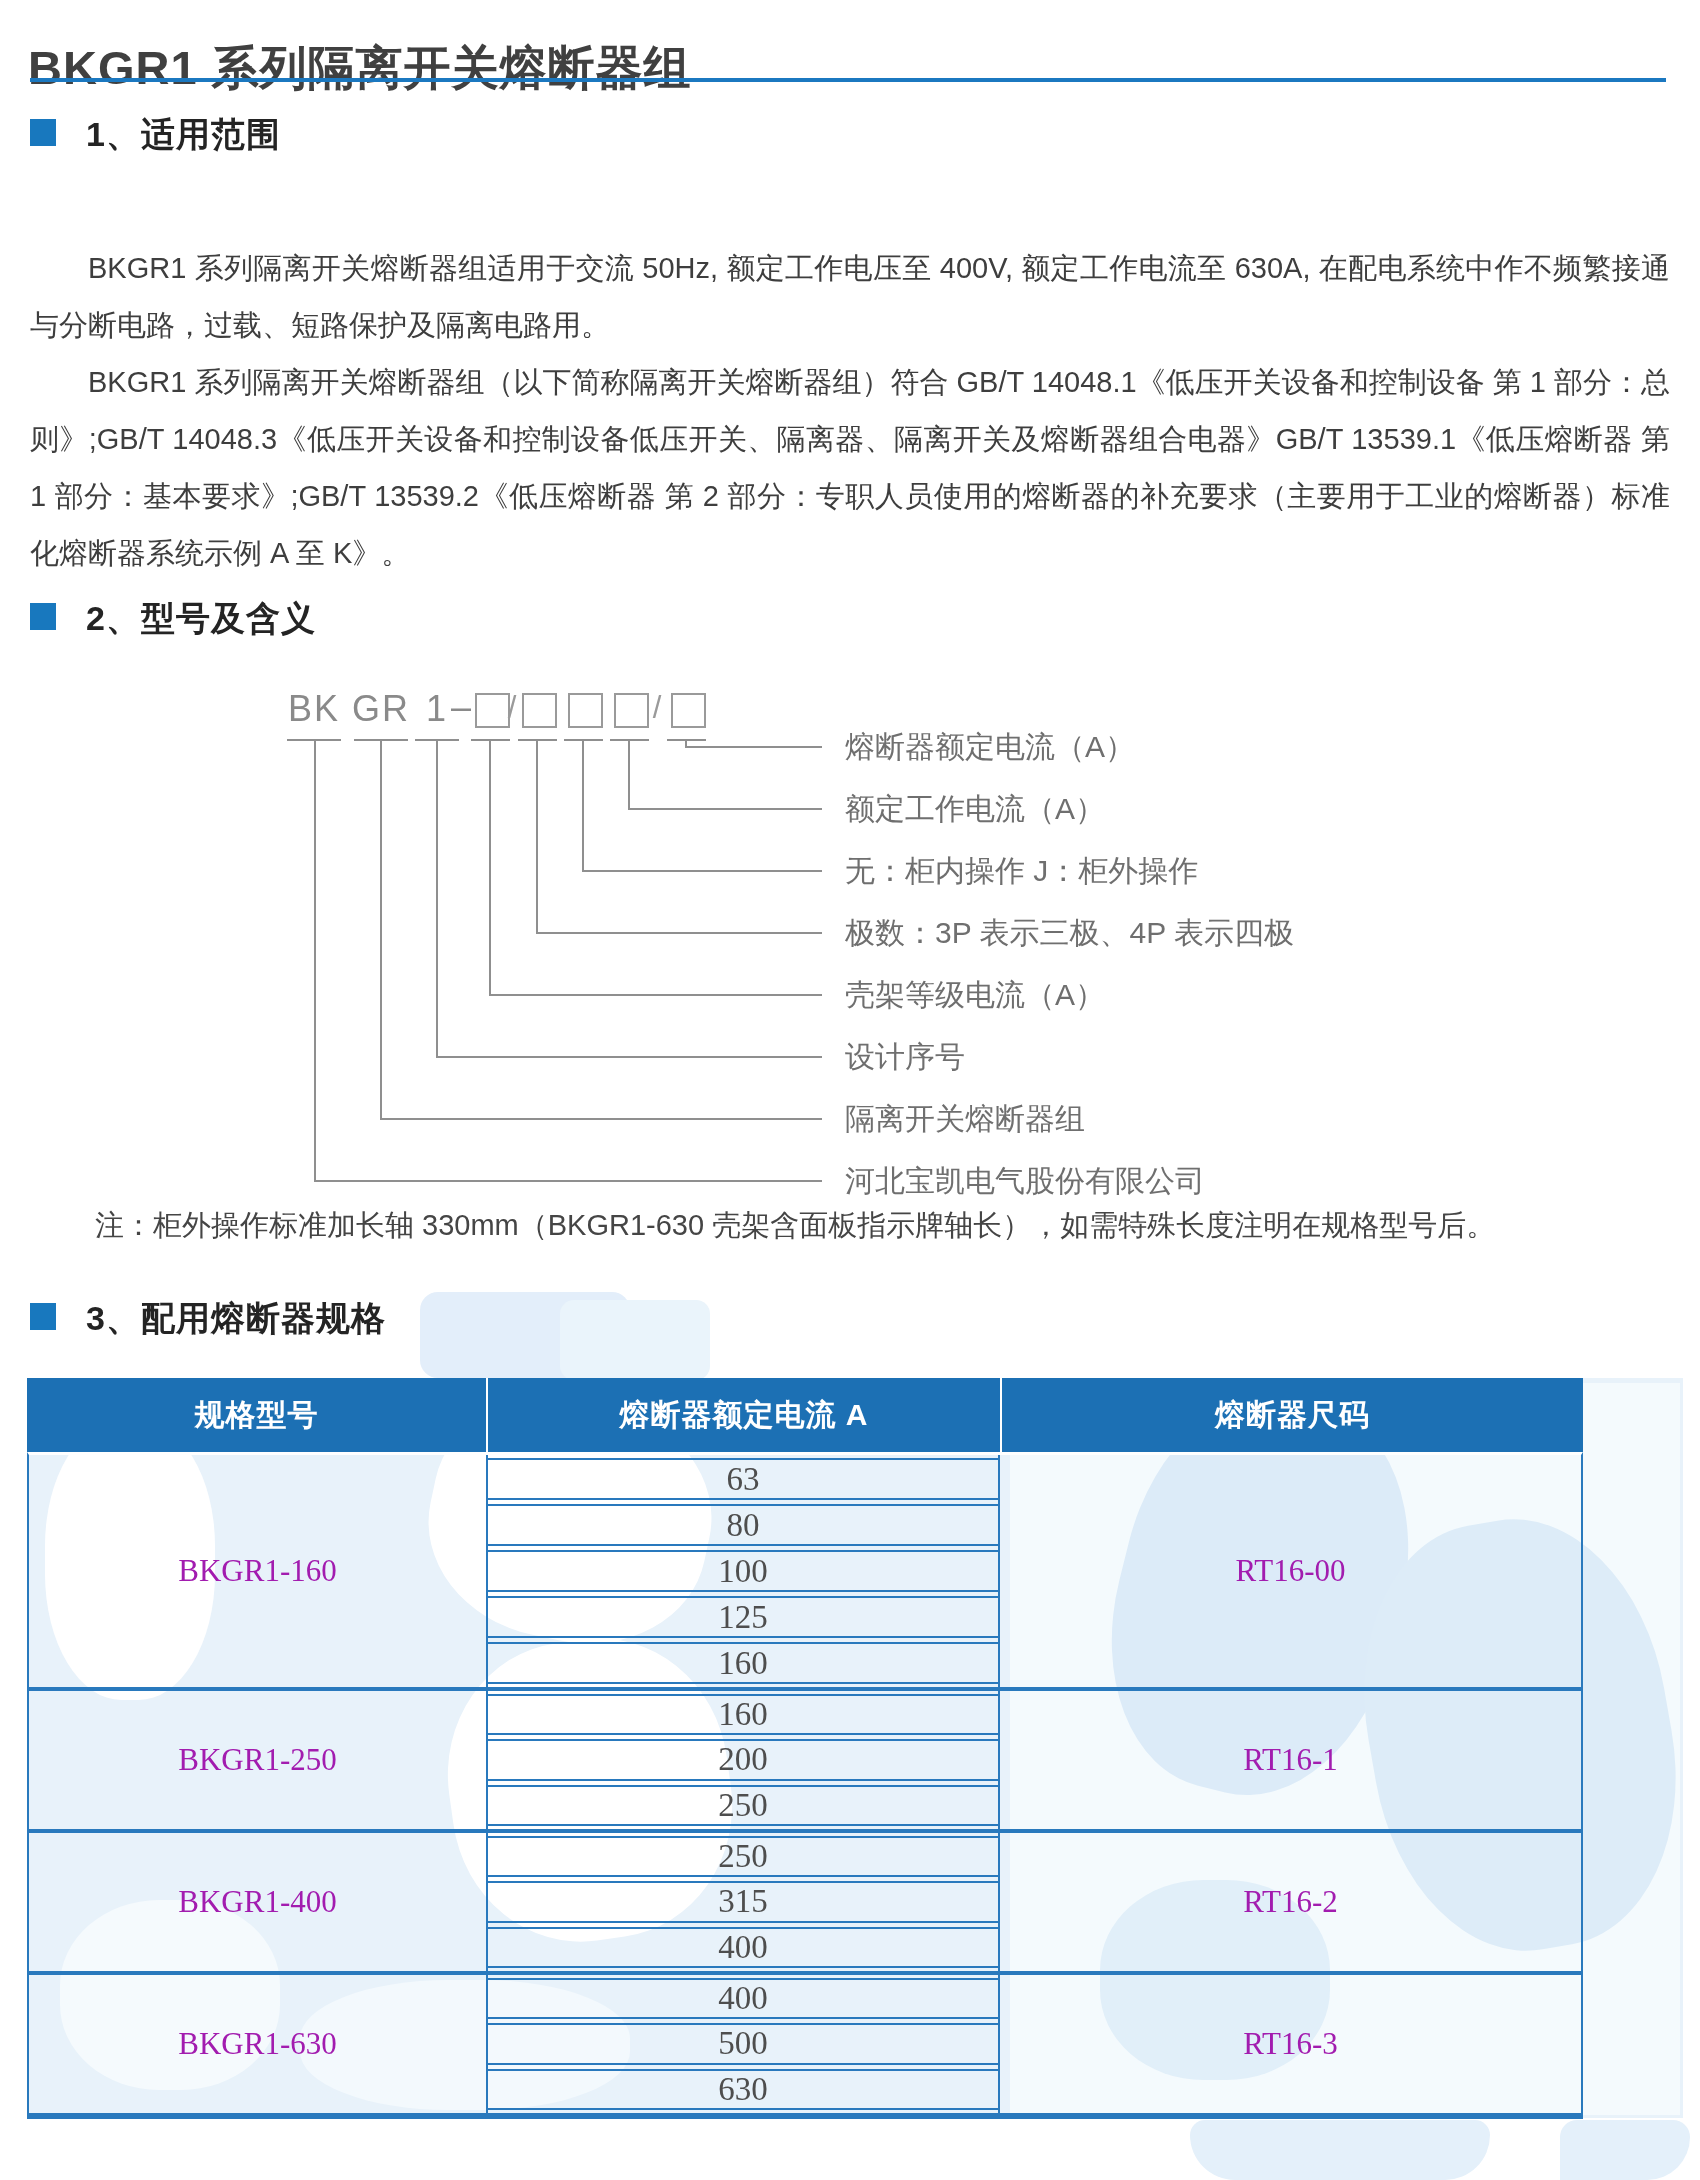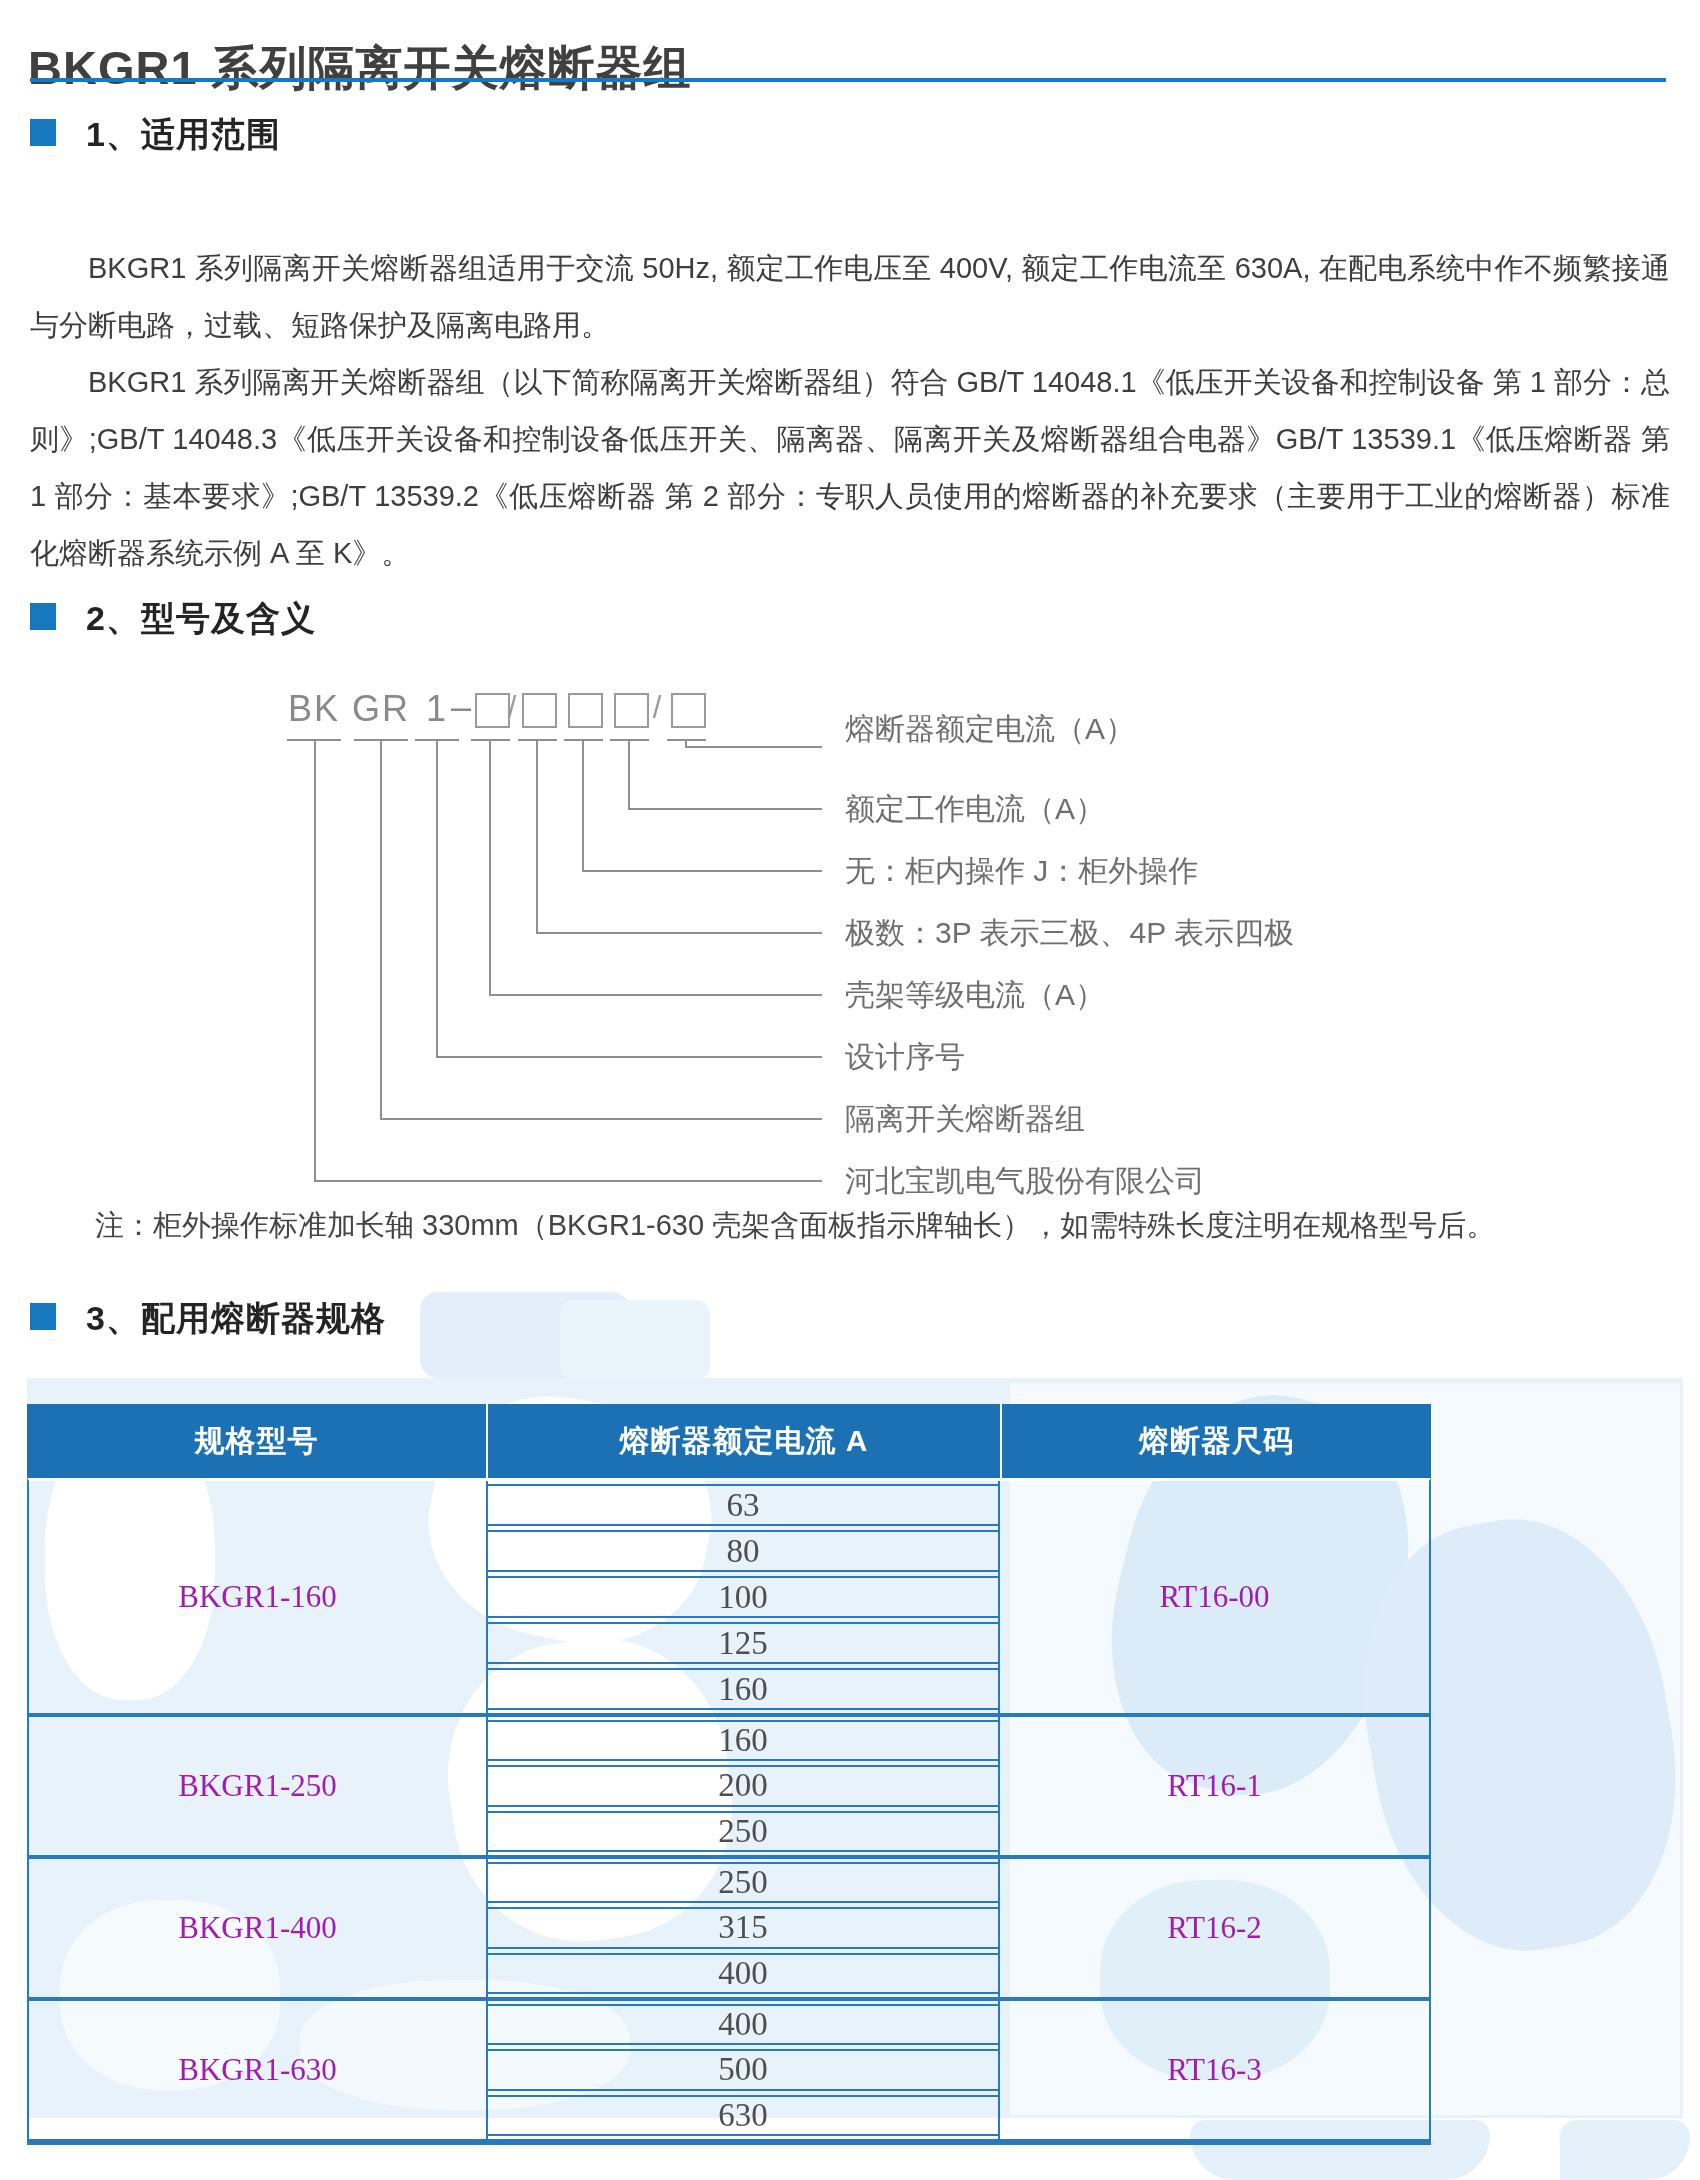--- a/index.html
+++ b/index.html
@@ -36,21 +36,21 @@
   .d-label{position:absolute;left:845px;font-size:30px;color:#6f6f6f;
     line-height:34px;white-space:nowrap;}
   .note{left:95px;top:1206px;width:1570px;font-size:29px;color:#454545;line-height:38px;}
 
   
   .wm{position:absolute;pointer-events:none;}
   .wm-base{left:27px;top:1378px;width:1656px;height:740px;background:#e8f2fa;}
   .blob{border-radius:45%;}
 
   
-  .spec-table{left:27px;top:1378px;width:1404px;box-sizing:border-box;z-index:2;margin-top:26px;}
+  .spec-table{left:27px;top:1378px;width:1556px;box-sizing:border-box;z-index:2;}
   .t-header{display:grid;grid-template-columns:459px 514px 1fr;height:74px;background:#1c70b4;}
   .t-hcell{display:flex;align-items:center;justify-content:center;
     color:#ffffff;font-size:30px;font-weight:700;letter-spacing:1px;}
   .t-hcell + .t-hcell{border-left:2px solid #ffffff;}
   .t-body{border:2px solid #2979bd;border-top:3px solid #ffffff;border-bottom:6px solid #2979bd;}
   .t-group{display:grid;grid-template-columns:457px 514px 1fr;}
   .t-group + .t-group{border-top:4px solid #2979bd;}
   .g1{height:232px;} .g2,.g3,.g4{height:138px;}
   .t-model,.t-size{display:flex;align-items:center;justify-content:center;
     font-family:"Liberation Serif","DejaVu Serif",serif;font-size:31px;color:#a21caf;}
@@ -117,21 +117,21 @@
       <path d="M629 740 V809 H822"></path>
       <path d="M583 740 V871 H822"></path>
       <path d="M537 740 V933 H822"></path>
       <path d="M490 740 V995 H822"></path>
       <path d="M437 740 V1057 H822"></path>
       <path d="M381 740 V1119 H822"></path>
       <path d="M315 740 V1181 H822"></path>
     </g>
   </svg>
 
-  <div class="d-label" style="top:712px;">熔断器额定电流（A）</div>
+  <div class="d-label" style="top:730px;">熔断器额定电流（A）</div>
   <div class="d-label" style="top:792px;">额定工作电流（A）</div>
   <div class="d-label" style="top:854px;">无：柜内操作 J：柜外操作</div>
   <div class="d-label" style="top:916px;text-align:right;">极数：3P 表示三极、4P 表示四极</div>
   <div class="d-label" style="top:978px;">壳架等级电流（A）</div>
   <div class="d-label" style="top:1040px;">设计序号</div>
   <div class="d-label" style="top:1102px;">隔离开关熔断器组</div>
   <div class="d-label" style="top:1164px;">河北宝凯电气股份有限公司</div>
 </div>
 
 <div class="abs note">注：柜外操作标准加长轴 330mm（BKGR1-630 壳架含面板指示牌轴长），如需特殊长度注明在规格型号后。</div>

